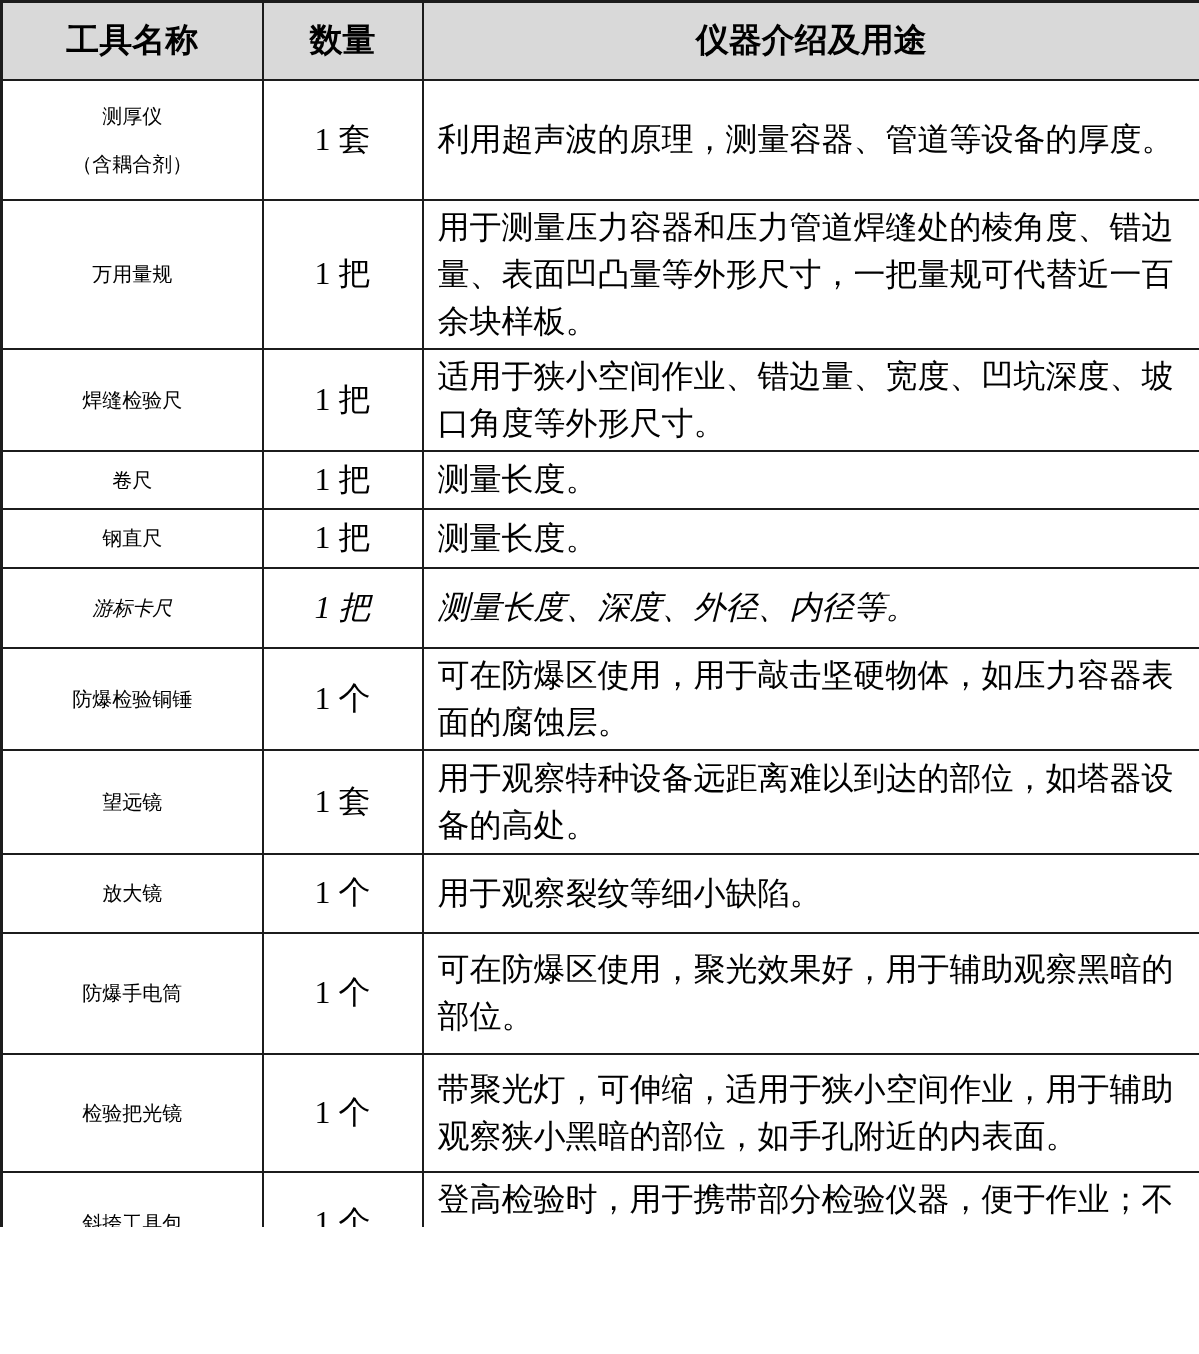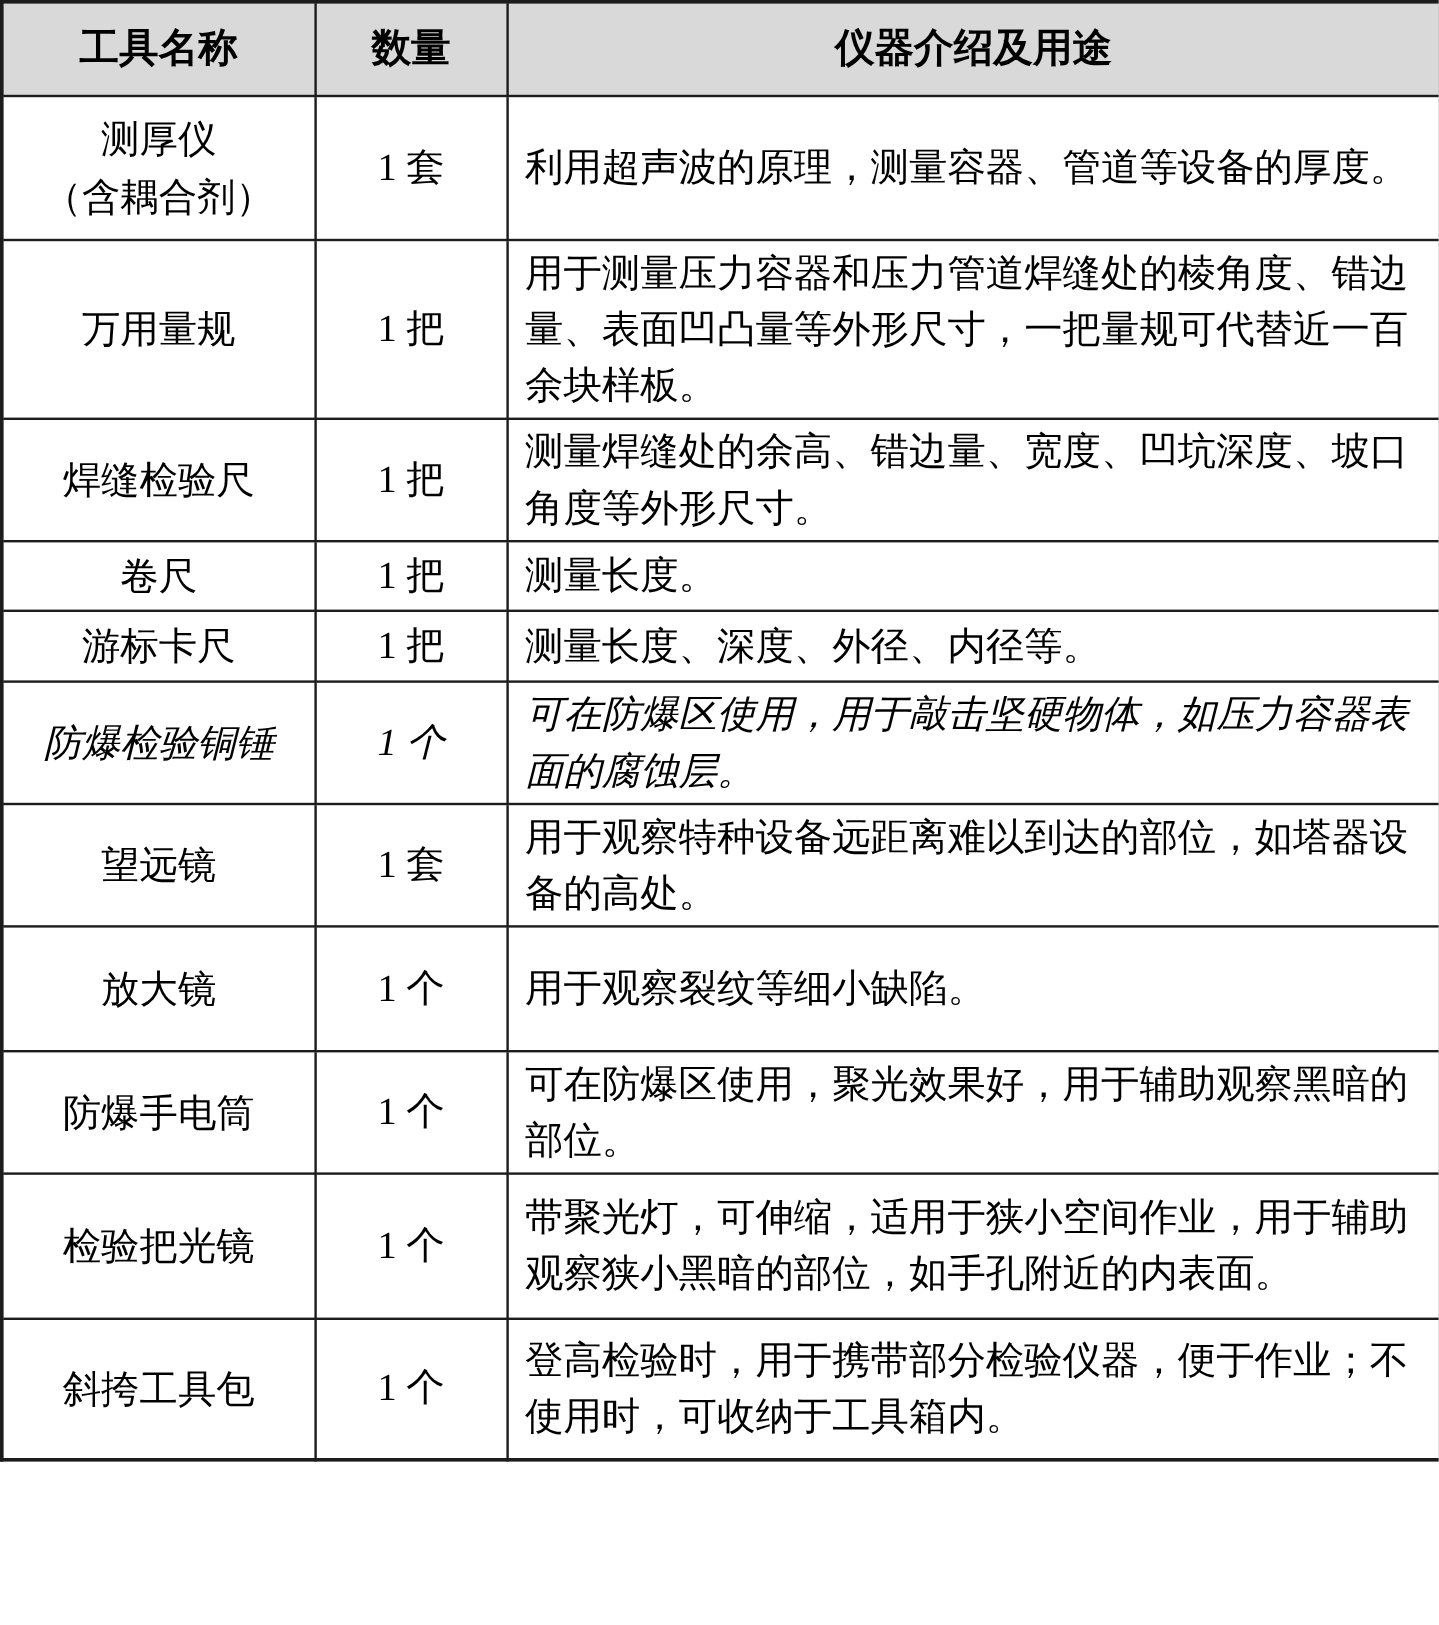--- a/index.html
+++ b/index.html
@@ -33,21 +33,21 @@
     background: #d9d9d9;
     font-weight: bold;
     font-size: 33px;
     text-align: center;
     vertical-align: middle;
     padding: 0;
   }
   td.c-name {
     text-align: center;
     vertical-align: middle;
-    font-size: 32px;
+    font-size: 20px;
     line-height: 48px;
     white-space: pre-line;
     padding: 0 6px;
   }
   td.c-qty {
     text-align: center;
     vertical-align: middle;
     font-size: 32px;
     padding: 0;
     margin-left: 39px;
@@ -99,24 +99,29 @@
         <td class="c-desc">利用超声波的原理，测量容器、管道等设备的厚度。</td>
       </tr>
       <tr>
         <td class="c-name">万用量规</td>
         <td class="c-qty">1 把</td>
         <td class="c-desc">用于测量压力容器和压力管道焊缝处的棱角度、错边量、表面凹凸量等外形尺寸，一把量规可代替近一百余块样板。</td>
       </tr>
       <tr>
         <td class="c-name">焊缝检验尺</td>
         <td class="c-qty">1 把</td>
-        <td class="c-desc">测量焊缝处的余高、错边量、宽度、凹坑深度、坡口角度等外形尺寸。</td>
+        <td class="c-desc">适用于狭小空间作业、错边量、宽度、凹坑深度、坡口角度等外形尺寸。</td>
       </tr>
       <tr>
         <td class="c-name">卷尺</td>
+        <td class="c-qty">1 把</td>
+        <td class="c-desc">测量长度。</td>
+      </tr>
+      <tr>
+        <td class="c-name">钢直尺</td>
         <td class="c-qty">1 把</td>
         <td class="c-desc">测量长度。</td>
       </tr>
       <tr>
         <td class="c-name">游标卡尺</td>
         <td class="c-qty">1 把</td>
         <td class="c-desc">测量长度、深度、外径、内径等。</td>
       </tr>
       <tr>
         <td class="c-name">防爆检验铜锤</td>

